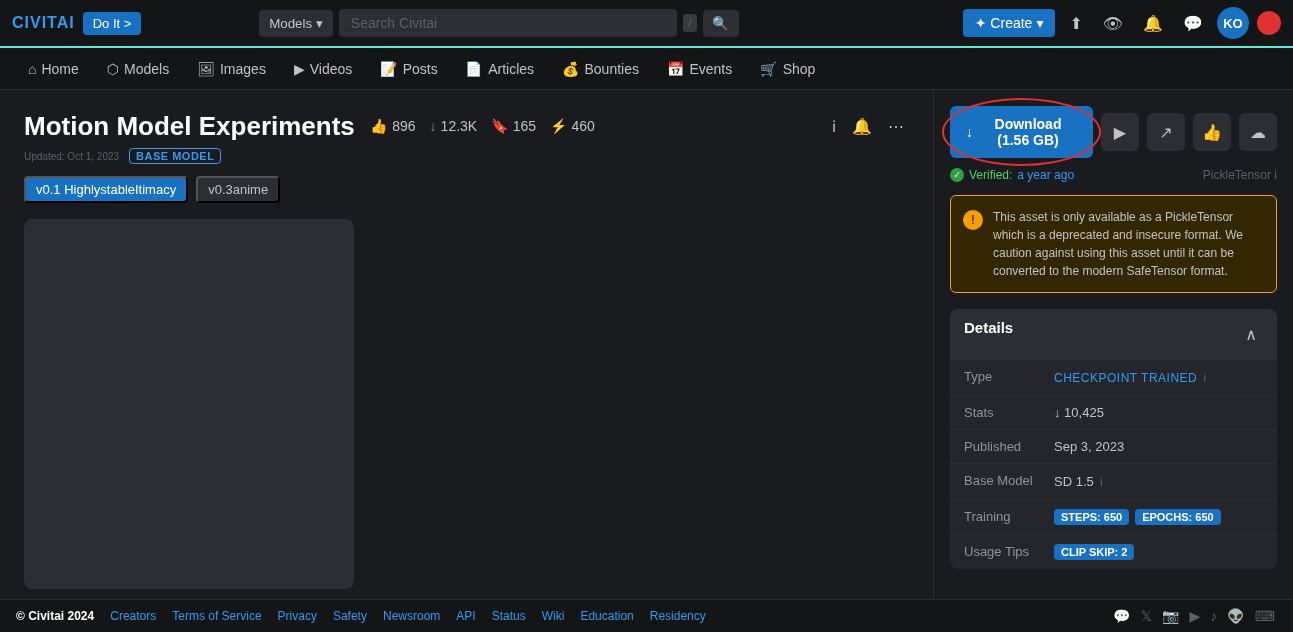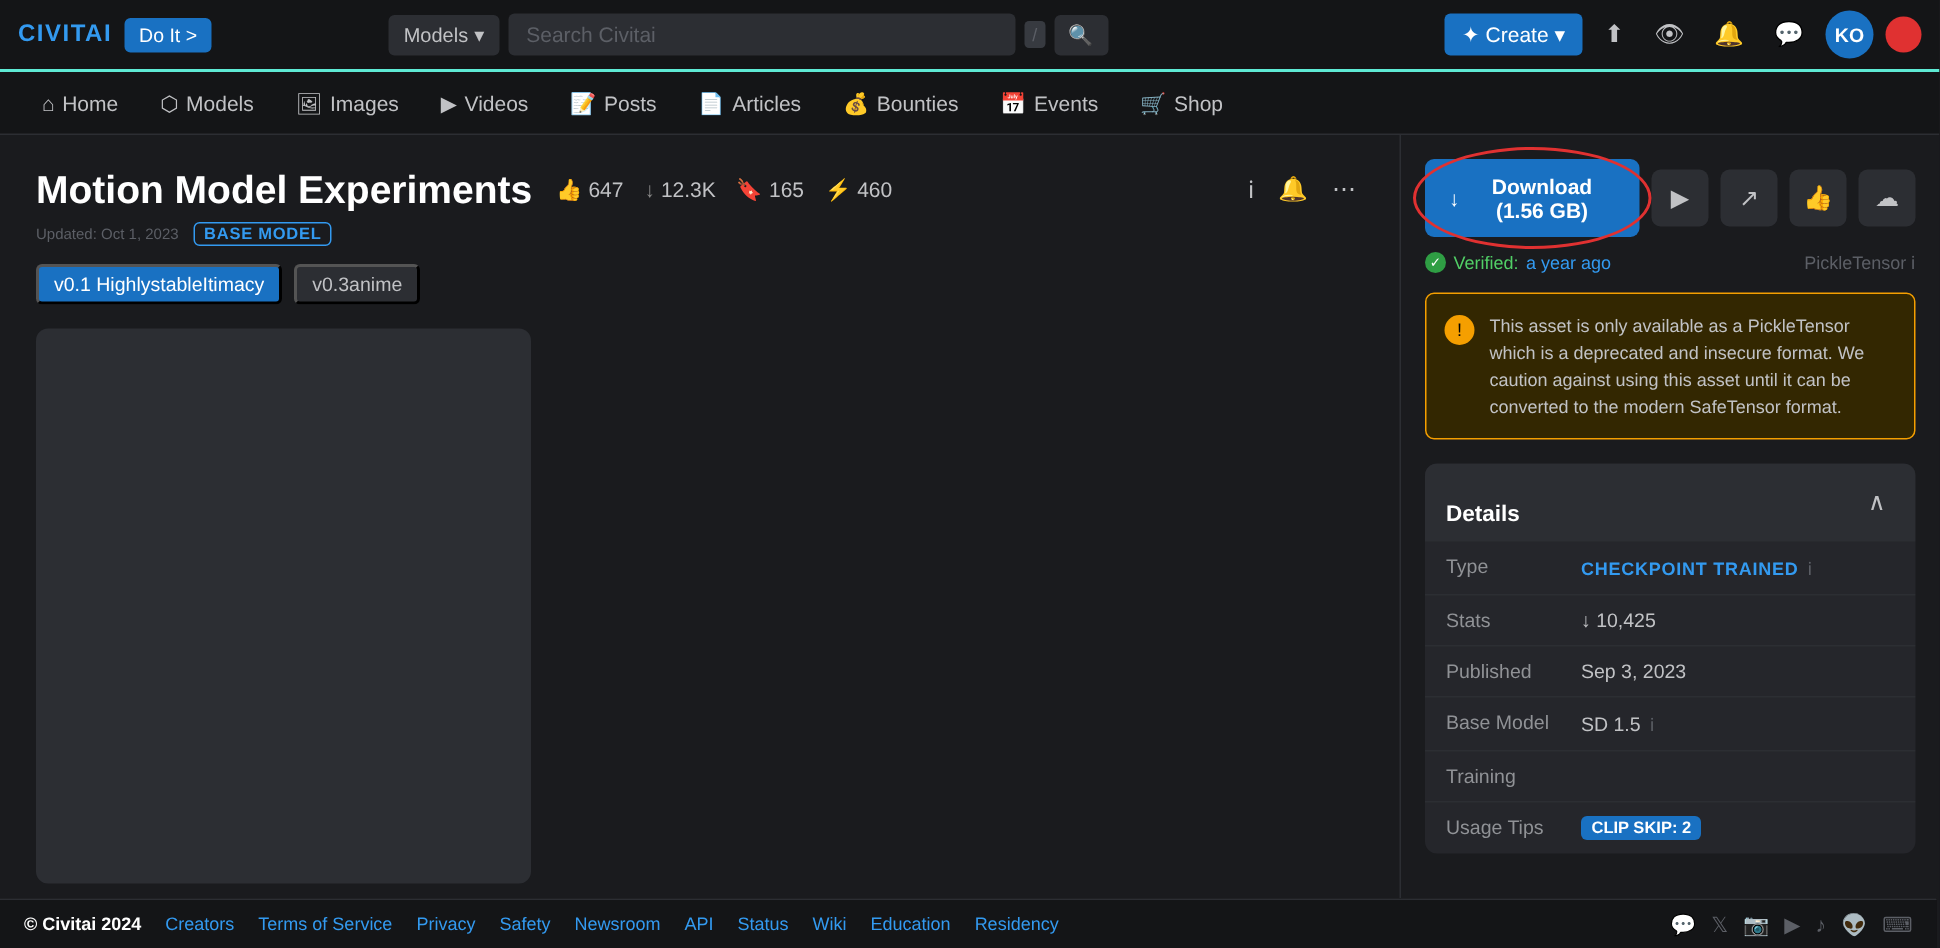--- a/index.html
+++ b/index.html
@@ -377,21 +377,21 @@
     }
 
     
     .details-section {
       background: #25262b;
       border-radius: 8px;
       overflow: hidden;
     }
     .details-header {
       display: flex;
-      align-items: flex-end;
+      align-items: flex-start;
       justify-content: space-between;
       padding: 10px 14px;
       background: #2c2e33;
     }
     .details-title {
       font-size: 15px;
       font-weight: 600;
       color: #fff;
     }
     .details-row {
@@ -414,21 +414,21 @@
       display: flex;
       align-items: center;
       gap: 6px;
       flex-wrap: wrap;
     }
     .checkpoint-badge {
       background: transparent;
       border: none;
       color: #339af0;
       font-size: 12px;
-      font-weight: 700;
+      font-weight: 400;
       letter-spacing: 0.5px;
       cursor: pointer;
     }
     .reviews-positive { color: #51cf66; }
     .tag-badge {
       background: #1971c2;
       color: #fff;
       border-radius: 4px;
       padding: 2px 7px;
       font-size: 11px;
@@ -560,21 +560,21 @@
 
   <div class="content-area">
 
     
     <div class="page-header">
       <div class="page-title-row">
         <h1 class="page-title">Motion Model Experiments</h1>
         <div class="stats-row">
           <div class="stat-item">
             <span class="stat-icon">👍</span>
-            <span>647</span>
+            <span>896</span>
           </div>
           <div class="stat-item">
             <span class="stat-icon">↓</span>
             <span>12.3K</span>
           </div>
           <div class="stat-item">
             <span class="stat-icon">🔖</span>
             <span>165</span>
           </div>
           <div class="stat-item">
@@ -673,20 +673,24 @@
       <div class="details-row">
         <span class="details-label">Base Model</span>
         <div class="details-value">
           <span>SD 1.5</span>
           <span class="info-icon-small">ℹ</span>
         </div>
       </div>
 
       <div class="details-row">
         <span class="details-label">Training</span>
+        <div class="details-value">
+          <span class="tag-badge">STEPS: 650</span>
+          <span class="tag-badge">EPOCHS: 650</span>
+        </div>
       </div>
 
       <div class="details-row">
         <span class="details-label">Usage Tips</span>
         <div class="details-value">
           <span class="tag-badge">CLIP SKIP: 2</span>
         </div>
       </div>
     </div>
   </div>

